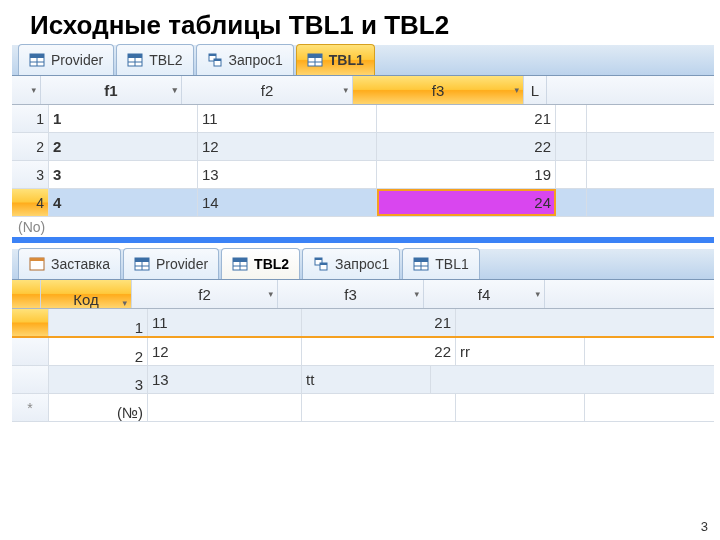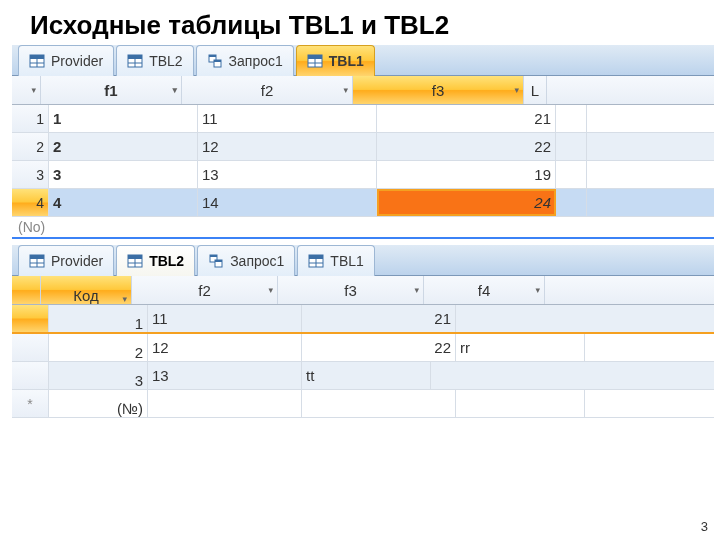--- a/index.html
+++ b/index.html
@@ -16,21 +16,21 @@
     font-weight: 700;
     padding: 10px 6px 4px 30px;
     color: #000;
   }
   .content {
     padding: 0 6px 0 12px;
   }
   
   .tabbar {
     display: flex;
-    align-items: center;
+    align-items: flex-end;
     background: linear-gradient(to bottom, #dfeaf5 0%, #bcd3ec 100%);
     border-bottom: 1px solid #7c98b8;
     padding-left: 6px;
     height: 30px;
     gap: 2px;
   }
   .tab {
     display: flex;
     align-items: center;
     padding: 4px 10px;
@@ -111,39 +111,38 @@
   }
   .cell.num {
     justify-content: flex-end;
   }
   .cell.txt {
     justify-content: flex-start;
   }
   .cell.active {
     outline: 2px solid #f5a020;
     outline-offset: -2px;
-    background: #f97316;
-    font-style: italic;
+    background: #d946ef;
   }
   .rowhead {
     width: 24px;
     text-align: right;
     color: #333;
     font-size: 14px;
     padding-right: 4px;
     background: linear-gradient(to bottom, #f6f9fd 0%, #e9eff7 100%);
   }
   .rowhead.sel {
     background: linear-gradient(to bottom, #ffe27a 0%, #ffc93c 48%, #ffac1c 52%, #ffd56e 100%);
   }
   .newrow {
     color: #888;
     font-size: 14px;
     padding: 2px 6px;
-    border-bottom: 2px solid #3b82f6;
+    border-bottom: 6px solid #3b82f6;
   }
   .gap {
     height: 6px;
   }
   .page-num {
     position: absolute;
     bottom: 6px;
     right: 12px;
     font-size: 13px;
     color: #333;
@@ -256,20 +255,27 @@
     <div class="cell w-c num active">24</div>
     <div class="cell w-d"></div>
   </div>
   <div class="newrow">(No)</div>
 
   <div class="gap"></div>
 
   <div class="tabbar">
     <div class="tab">
       <svg class="tab-icon" viewBox="0 0 16 16">
+          <rect x="1" y="2" width="14" height="12" fill="#fff" stroke="#b06a2a"></rect>
+          <rect x="1" y="2" width="14" height="3" fill="#d98b3a"></rect>
+        </svg>
+      <span>Заставка</span>
+    </div>
+    <div class="tab">
+      <svg class="tab-icon" viewBox="0 0 16 16">
           <rect x="1" y="2" width="14" height="12" fill="#fff" stroke="#3b6ea5"></rect>
           <rect x="1" y="2" width="14" height="4" fill="#3b6ea5"></rect>
           <line x1="1" y1="10" x2="15" y2="10" stroke="#3b6ea5"></line>
           <line x1="8" y1="2" x2="8" y2="14" stroke="#3b6ea5"></line>
         </svg>
       <span>Provider</span>
     </div>
     <div class="tab active-blue">
       <svg class="tab-icon" viewBox="0 0 16 16">
           <rect x="1" y="2" width="14" height="12" fill="#fff" stroke="#3b6ea5"></rect>

